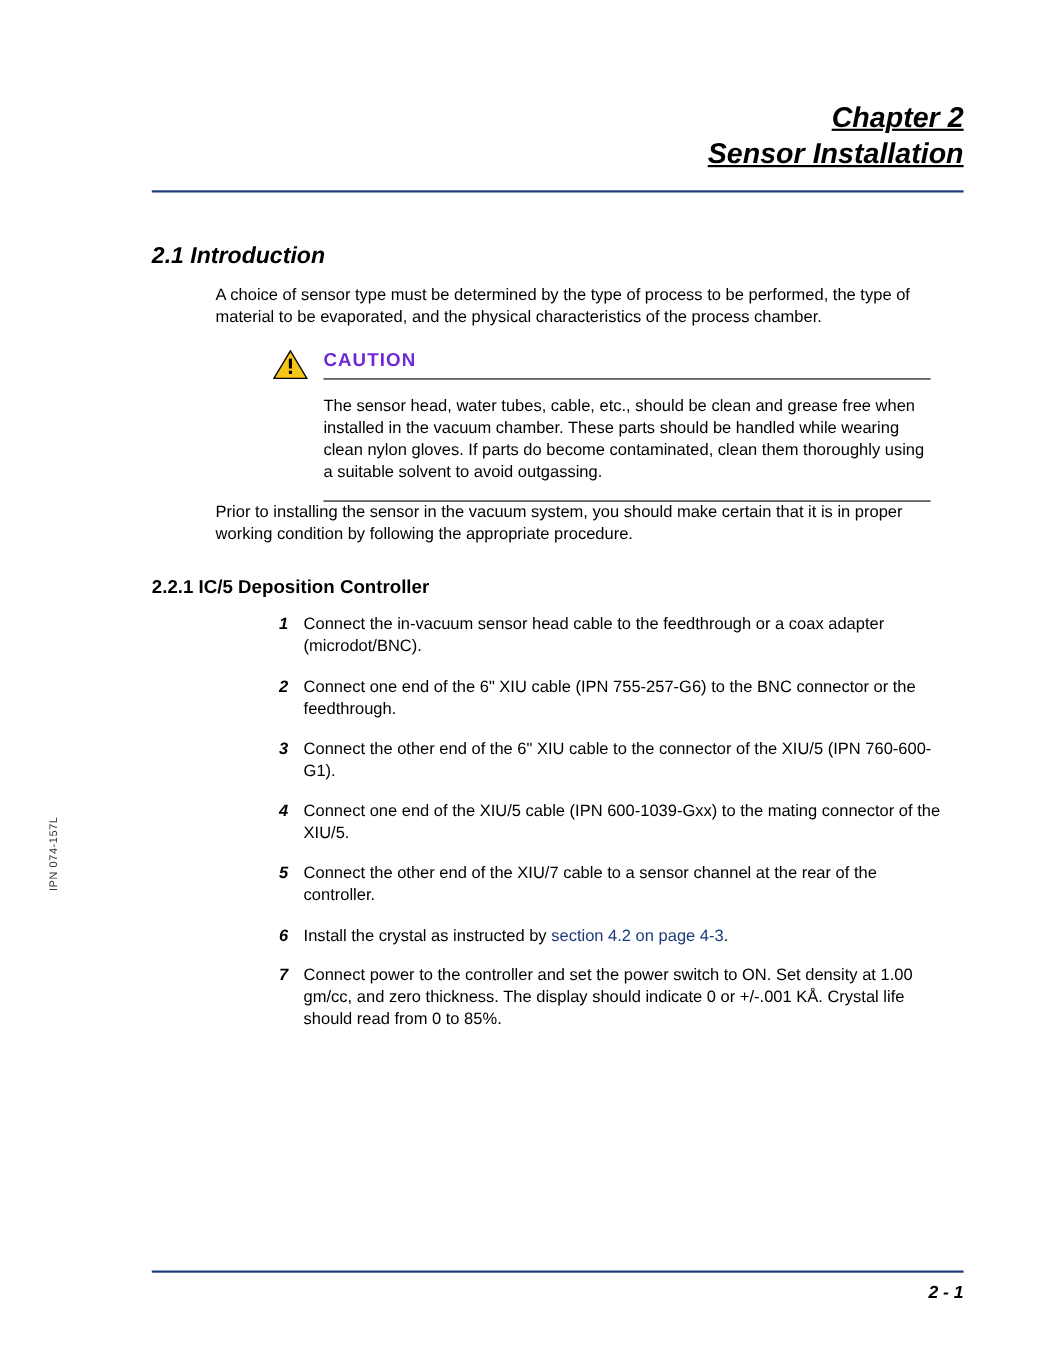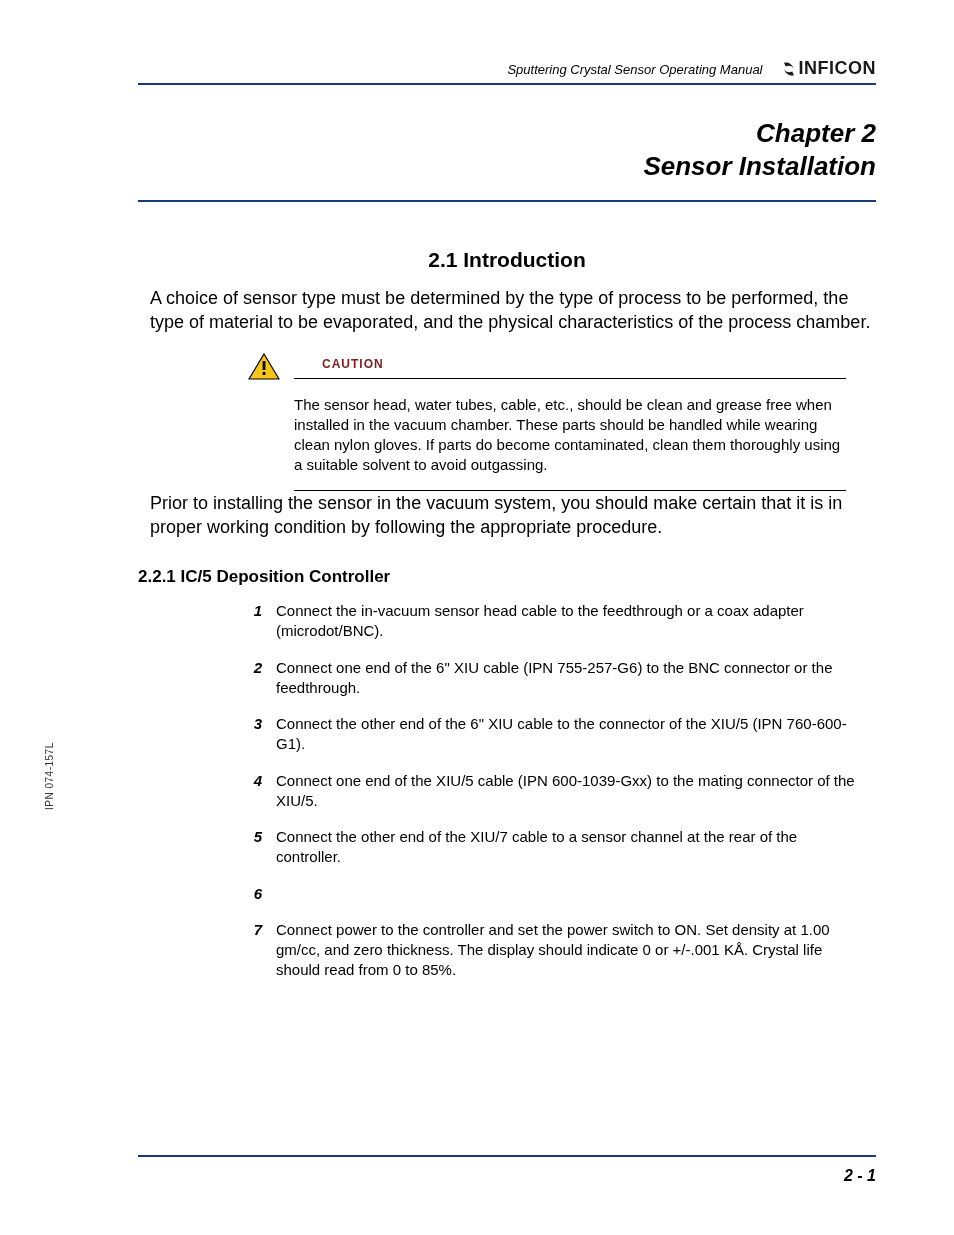--- a/index.html
+++ b/index.html
@@ -48,45 +48,46 @@
   .logo-icon {
     width: 16px;
     height: 18px;
   }
   .chapter-block {
     text-align: right;
     margin-top: 32px;
     margin-left: 60px;
     border-bottom: 2px solid #1b3a7a;
     padding-bottom: 18px;
+    text-decoration: underline;
   }
   .chapter-line {
     font-style: italic;
     font-weight: bold;
     font-size: 26px;
     line-height: 1.25;
   }
   .section-heading {
+    font-style: italic;
     font-weight: bold;
     font-size: 21px;
     margin-top: 46px;
     margin-left: 60px;
     margin-bottom: 14px;
-    text-align: center;
   }
   .sub-heading {
     font-weight: bold;
     font-size: 17px;
     margin-top: 28px;
     margin-left: 60px;
     margin-bottom: 14px;
   }
   .body-text {
-    margin-left: 72px;
-    font-size: 18px;
+    margin-left: 118px;
+    font-size: 15px;
     line-height: 1.35;
     margin-bottom: 12px;
   }
   .caution-block {
     margin-left: 170px;
     margin-top: 18px;
     margin-right: 30px;
   }
   .caution-header {
     display: flex;
@@ -98,24 +99,23 @@
     height: 28px;
     flex-shrink: 0;
   }
   .caution-title-row {
     flex: 1;
     border-bottom: 1px solid #000;
     padding-bottom: 6px;
   }
   .caution-title {
     font-weight: bold;
-    color: #7f1d1d;
-    font-size: 12px;
+    color: #6d28d9;
+    font-size: 17px;
     letter-spacing: 1px;
-    margin-left: 28px;
   }
   .caution-body {
     margin-left: 46px;
     margin-top: 14px;
     font-weight: normal;
     font-size: 15px;
     line-height: 1.35;
     padding-bottom: 14px;
     border-bottom: 1px solid #000;
     margin-right: 0;
@@ -168,30 +168,20 @@
     font-size: 16px;
   }
 </style>
 </head>
 <body>
 
 <div class="page">
 
   <div class="side-label">IPN 074-157L</div>
 
-  <div class="header-row">
-    <div class="header-title">Sputtering Crystal Sensor Operating Manual</div>
-    <div class="logo">
-      <svg class="logo-icon" viewBox="0 0 20 20">
-        <path d="M4 2 C 8 1, 14 3, 16 10 C 14 6, 10 5, 6 7 C 5 5, 4 3, 4 2 Z" fill="#1a1a1a"></path>
-        <path d="M16 18 C 12 19, 6 17, 4 10 C 6 14, 10 15, 14 13 C 15 15, 16 17, 16 18 Z" fill="#1a1a1a"></path>
-      </svg>
-      <span class="logo-text">INFICON</span>
-    </div>
-  </div>
 
   <div class="chapter-block">
     <div class="chapter-line">Chapter 2</div>
     <div class="chapter-line">Sensor Installation</div>
   </div>
 
   <div class="section-heading">2.1  Introduction</div>
   <div class="body-text">A choice of sensor type must be determined by the type of process to be performed, the type of material to be evaporated, and the physical characteristics of the process chamber.</div>
 
   <div class="caution-block">
@@ -228,20 +218,21 @@
     <div class="ol-item">
       <div class="ol-num">4</div>
       <div class="ol-text">Connect one end of the XIU/5 cable (IPN 600-1039-Gxx) to the mating connector of the XIU/5.</div>
     </div>
     <div class="ol-item">
       <div class="ol-num">5</div>
       <div class="ol-text">Connect the other end of the XIU/7 cable to a sensor channel at the rear of the controller.</div>
     </div>
     <div class="ol-item">
       <div class="ol-num">6</div>
+      <div class="ol-text"><span>Install the crystal as instructed by </span><a href="#" class="link">section 4.2 on page 4-3</a><span>.</span></div>
     </div>
     <div class="ol-item">
       <div class="ol-num">7</div>
       <div class="ol-text">Connect power to the controller and set the power switch to ON. Set density at 1.00 gm/cc, and zero thickness. The display should indicate 0 or +/-.001 KÅ. Crystal life should read from 0 to 85%.</div>
     </div>
   </div>
 
   <div class="footer">
     <span class="footer-num">2 - 1</span>
   </div>

